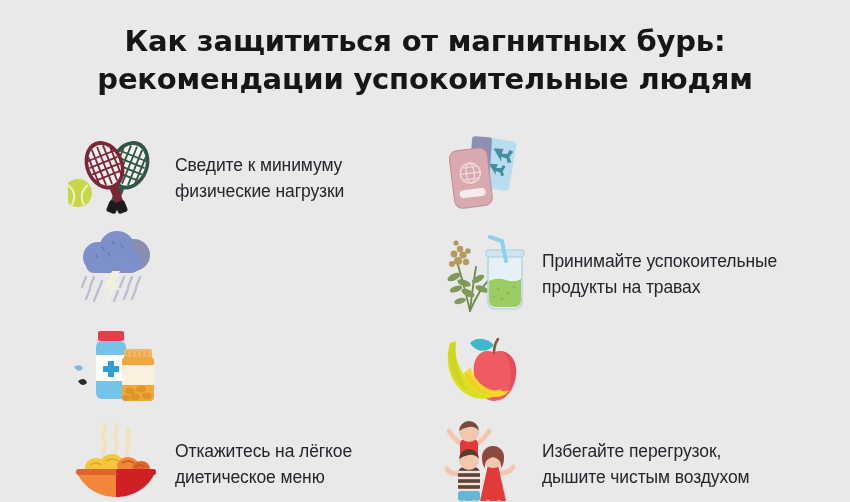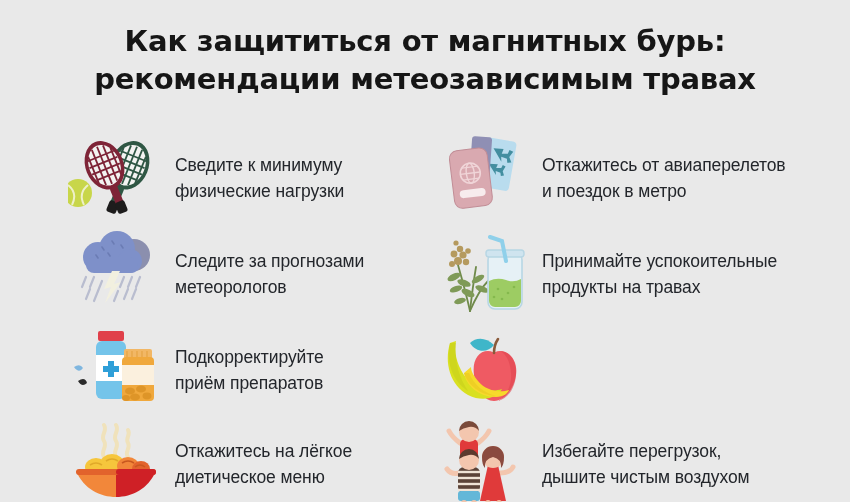--- a/index.html
+++ b/index.html
@@ -85,21 +85,21 @@
   .col-left .tip-text { margin-left: 3px; }
   .col-right .tip-text { margin-left: 0px; }
 </style>
 </head>
 <body style="background: rgb(233, 233, 233);">
 
 <div class="poster">
 
   <div class="title-block">
     <span class="title-line">Как защититься от магнитных бурь:</span>
-    <span class="title-line">рекомендации метеозависимым травах</span>
+    <span class="title-line">рекомендации успокоительные людям</span>
   </div>
 
   <div class="tips">
 
     <div class="tip col-left">
       <div class="tip-icon">
         <svg viewBox="0 0 96 90">
           <g transform="translate(4,2)">
 
             <g transform="rotate(22 56 34)">
@@ -168,22 +168,20 @@
               <circle cx="25" cy="38" r="10" fill="none" stroke="#f0d5d8" stroke-width="1.6"></circle>
               <ellipse cx="25" cy="38" rx="4" ry="10" fill="none" stroke="#f0d5d8" stroke-width="1.4"></ellipse>
               <line x1="15" y1="38" x2="35" y2="38" stroke="#f0d5d8" stroke-width="1.4"></line>
               <line x1="17" y1="32" x2="33" y2="32" stroke="#f0d5d8" stroke-width="1.2"></line>
               <line x1="17" y1="44" x2="33" y2="44" stroke="#f0d5d8" stroke-width="1.2"></line>
               <rect x="12" y="54" width="26" height="8" rx="4" fill="#f7eced"></rect>
             </g>
           </g>
         </svg>
       </div>
-      <div class="tip-text">Откажитесь от авиаперелетов
-и поездок в метро</div>
     </div>
 
     <div class="tip col-left">
       <div class="tip-icon">
         <svg viewBox="0 0 96 90">
           <g transform="translate(4,2)">
 
             <circle cx="62" cy="24" r="16" fill="#8b8fae"></circle>
             <rect x="44" y="24" width="22" height="17" rx="8" fill="#8b8fae"></rect>
 
@@ -211,22 +209,20 @@
               <line x1="52" y1="46" x2="48" y2="56"></line>
               <line x1="60" y1="46" x2="56" y2="56"></line>
               <line x1="68" y1="46" x2="64" y2="56"></line>
               <line x1="56" y1="58" x2="52" y2="68"></line>
               <line x1="64" y1="58" x2="60" y2="68"></line>
               <line x1="46" y1="60" x2="42" y2="70"></line>
             </g>
           </g>
         </svg>
       </div>
-      <div class="tip-text">Следите за прогнозами
-метеорологов</div>
     </div>
 
     <div class="tip col-right">
       <div class="tip-icon">
         <svg viewBox="0 0 96 90">
           <g transform="translate(6,2)">
 
             <g stroke="#6f8a4a" stroke-width="1.8" fill="none" stroke-linecap="round">
               <path d="M26 80 C22 62 18 48 14 34"></path>
               <path d="M26 80 C28 62 30 48 32 36"></path>
@@ -302,22 +298,20 @@
             <g stroke="#d98f22" stroke-width="1.2" opacity="0.5">
               <line x1="55" y1="24" x2="55" y2="30"></line>
               <line x1="60" y1="24" x2="60" y2="30"></line>
               <line x1="65" y1="24" x2="65" y2="30"></line>
               <line x1="70" y1="24" x2="70" y2="30"></line>
               <line x1="75" y1="24" x2="75" y2="30"></line>
             </g>
           </g>
         </svg>
       </div>
-      <div class="tip-text">Подкорректируйте
-приём препаратов</div>
     </div>
 
     <div class="tip col-right">
       <div class="tip-icon">
         <svg viewBox="0 0 96 90">
           <g transform="translate(6,4)">
 
             <path d="M44 22 C34 22 28 32 30 46 C32 60 40 72 50 72 C60 72 70 60 72 46 C74 32 66 22 56 22 C52 22 50 24 50 24 C50 24 48 22 44 22z" fill="#ef5a63"></path>
             <path d="M56 22 C64 22 72 30 72 44 C72 58 64 70 54 72 C64 66 68 54 67 44 C66 32 62 25 56 22z" fill="#e04450" opacity="0.6"></path>
             <path d="M50 24 C50 18 52 13 54 10" stroke="#8a5a3a" stroke-width="2.6" fill="none" stroke-linecap="round"></path>

